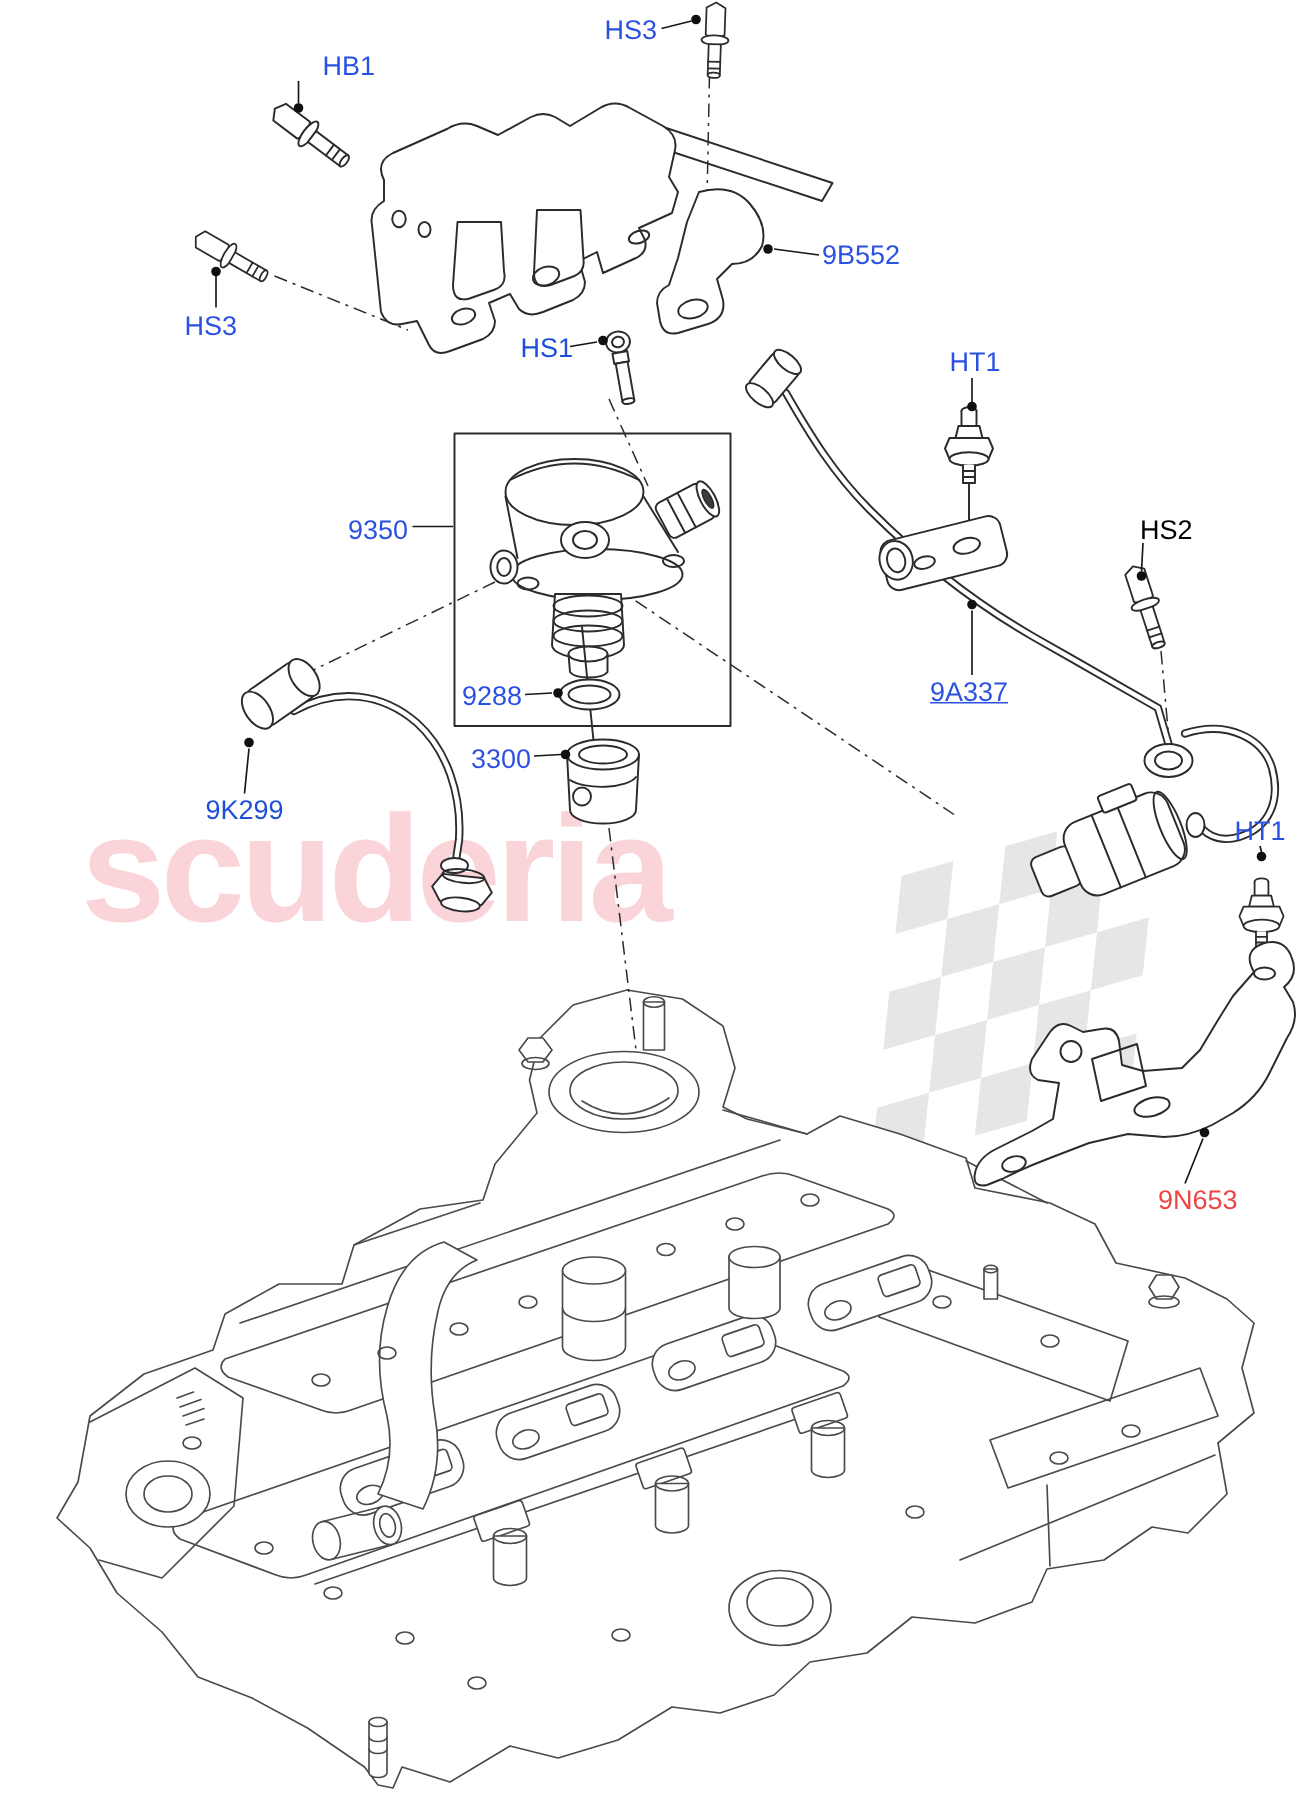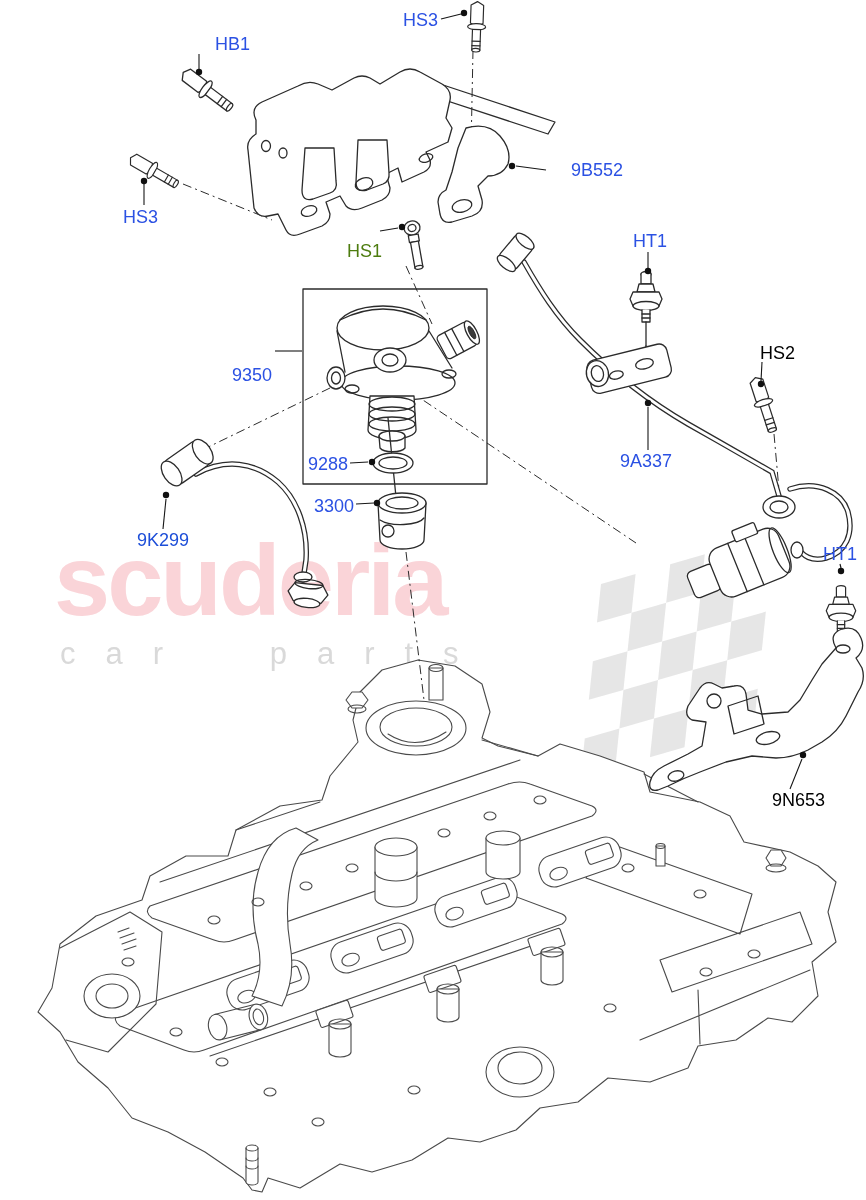--- a/index.html
+++ b/index.html
@@ -25,21 +25,20 @@
   
   .plabel{position:absolute;font-size:18px;color:#2B51E3;line-height:1;white-space:nowrap;
           cursor:pointer;}
 </style>
 </head>
 <body>
 
 <div id="stage">
 
   <div class="wm-brand" style="color: rgb(250, 212, 216);">scuderia</div>
-  <div class="wm-tag" style="color: rgb(217, 217, 217);">car parts</div>
 
   <svg id="art" width="866" height="1200" viewBox="0 0 866 1200">
 
     <g transform="translate(601,584) rotate(-16) skewX(-22)" opacity="0.9">
       <g fill="#E4E4E4">
         <rect x="0" y="0" width="36" height="36"></rect>
           <rect x="72" y="0" width="36" height="36"></rect>
           <rect x="144" y="0" width="36" height="36"></rect>
         <rect x="36" y="36" width="36" height="36"></rect>
           <rect x="108" y="36" width="36" height="36"></rect>
@@ -395,25 +394,25 @@
       <path class="ld" d="M840 564 L841 568"></path>
         <circle class="dot" cx="841" cy="571" r="3.2"></circle>
       <path class="ld" d="M790 789 L802 759"></path>
         <circle class="dot" cx="803" cy="755" r="3.2"></circle>
     </g>
   </svg>
 
   <div class="plabel" style="left: 178px; top: 35px; color: rgb(43, 81, 227); margin-left: 37px;">HB1</div>
   <div class="plabel" style="left: 123px; top: 208px; color: rgb(43, 81, 227);">HS3</div>
   <div class="plabel" style="left: 403px; top: 11px; color: rgb(43, 81, 227);">HS3</div>
-  <div class="plabel" style="left: 347px; top: 223px; color: #4d7c0f; margin-top: 19px;">HS1</div>
-  <div class="plabel" style="left: 548px; top: 161px; color: rgb(43, 81, 227); margin-left: 23px;">9B552</div>
+  <div class="plabel" style="left: 347px; top: 223px; color: #1d4ed8;">HS1</div>
+  <div class="plabel" style="left: 548px; top: 161px; color: rgb(43, 81, 227);">9B552</div>
   <div class="plabel" style="left: 633px; top: 232px; color: rgb(43, 81, 227);">HT1</div>
-  <div class="plabel" style="left: 232px; top: 344px; color: rgb(43, 81, 227); margin-top: 22px;">9350</div>
+  <div class="plabel" style="left: 232px; top: 344px; color: rgb(43, 81, 227);">9350</div>
   <div class="plabel" style="left: 760px; top: 344px; color: #000000;">HS2</div>
   <div class="plabel" style="left: 308px; top: 455px; color: rgb(43, 81, 227);">9288</div>
   <div class="plabel" style="left: 314px; top: 497px; color: rgb(43, 81, 227);">3300</div>
-  <div class="plabel" style="left: 620px; top: 452px; color: rgb(43, 81, 227);">9A337</div>
+  <div class="plabel" style="left: 620px; top: 452px; color: rgb(43, 81, 227); text-decoration: underline;">9A337</div>
   <div class="plabel" style="left: 137px; top: 531px; color: #1d4ed8;">9K299</div>
   <div class="plabel" style="left: 823px; top: 545px; color: rgb(43, 81, 227);">HT1</div>
-  <div class="plabel" style="left: 772px; top: 791px; color: #000000;">9N653</div>
+  <div class="plabel" style="left: 772px; top: 791px; color: #ef4444;">9N653</div>
 
 </div>
 
 </body></html>

